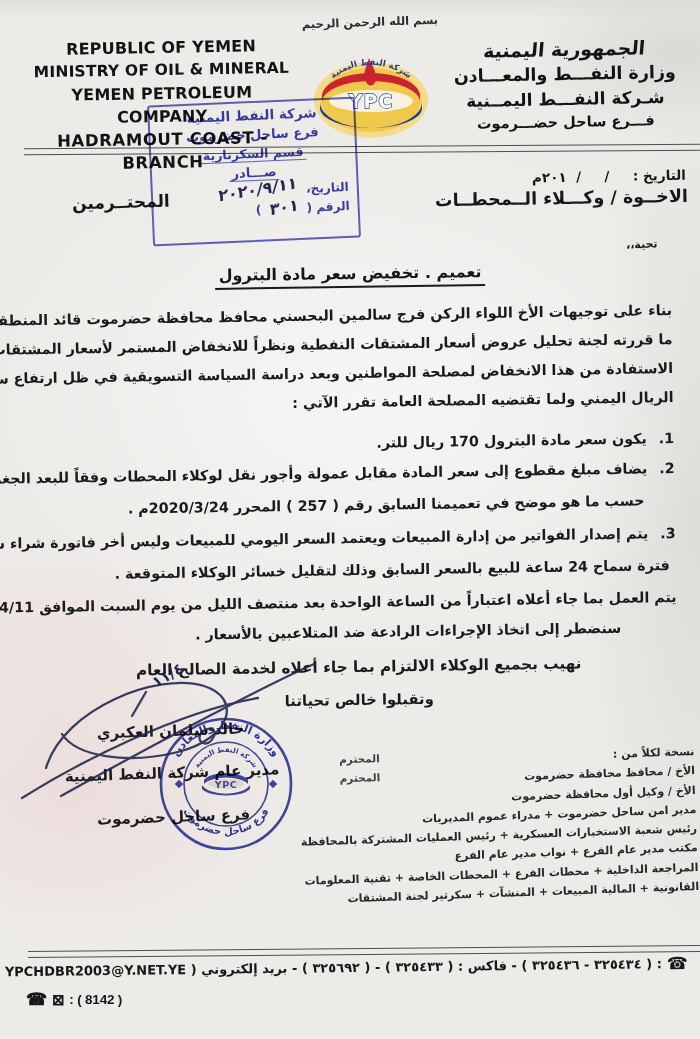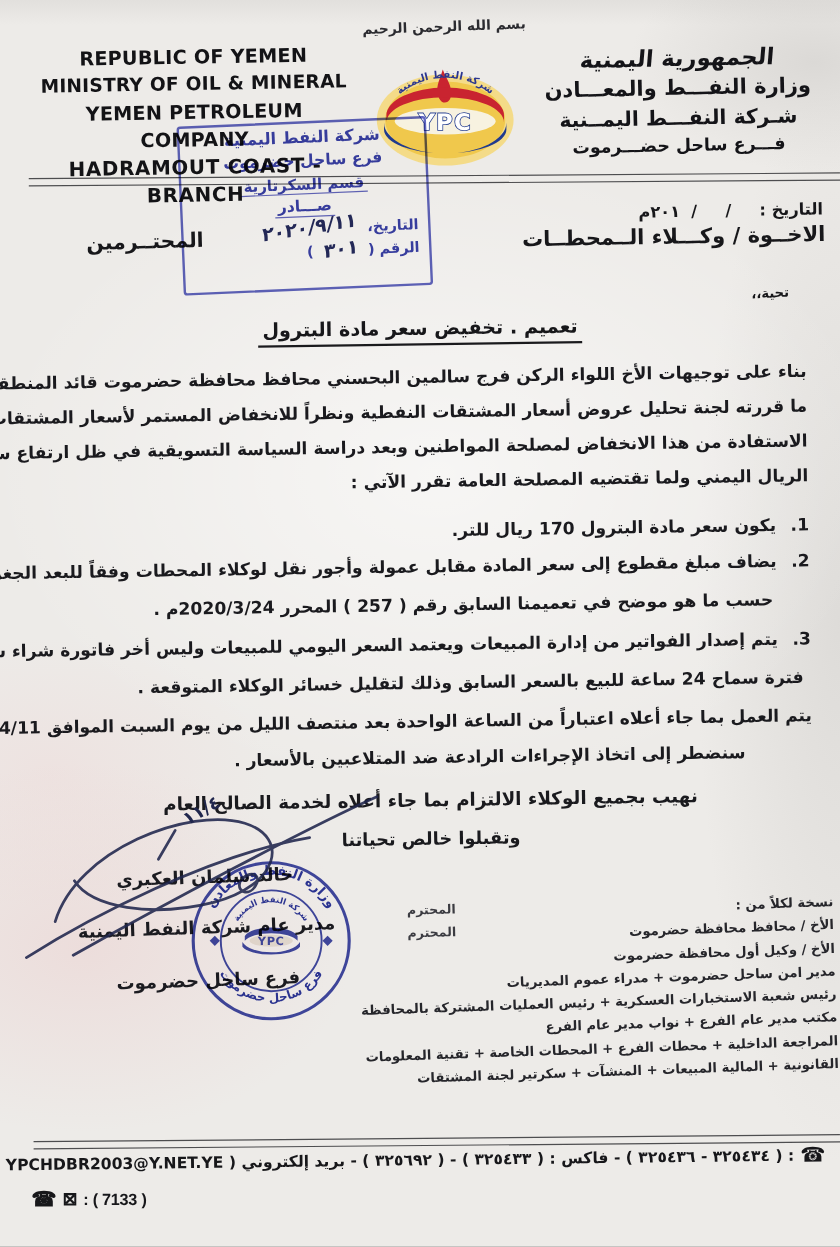--- a/index.html
+++ b/index.html
@@ -233,16 +233,16 @@
 
   <div class="abs f-ar">
     <span class="picon">☎</span>
     <span>: ( ٣٢٥٤٣٤ - ٣٢٥٤٣٦ ) - فاكس : ( ٣٢٥٤٣٣ ) - ( ٣٢٥٦٩٢ ) - بريد إلكتروني ( YPCHDBR2003@Y.NET.YE ) -</span>
 
   </div>
 
   <div class="abs f-en">
     <span class="picon">☎</span>
     <span class="micon">⊠</span>
-    <span>: ( 7133 )</span>
+    <span>: ( 8142 )</span>
   </div>
 
 </div>
 
 </body></html>

